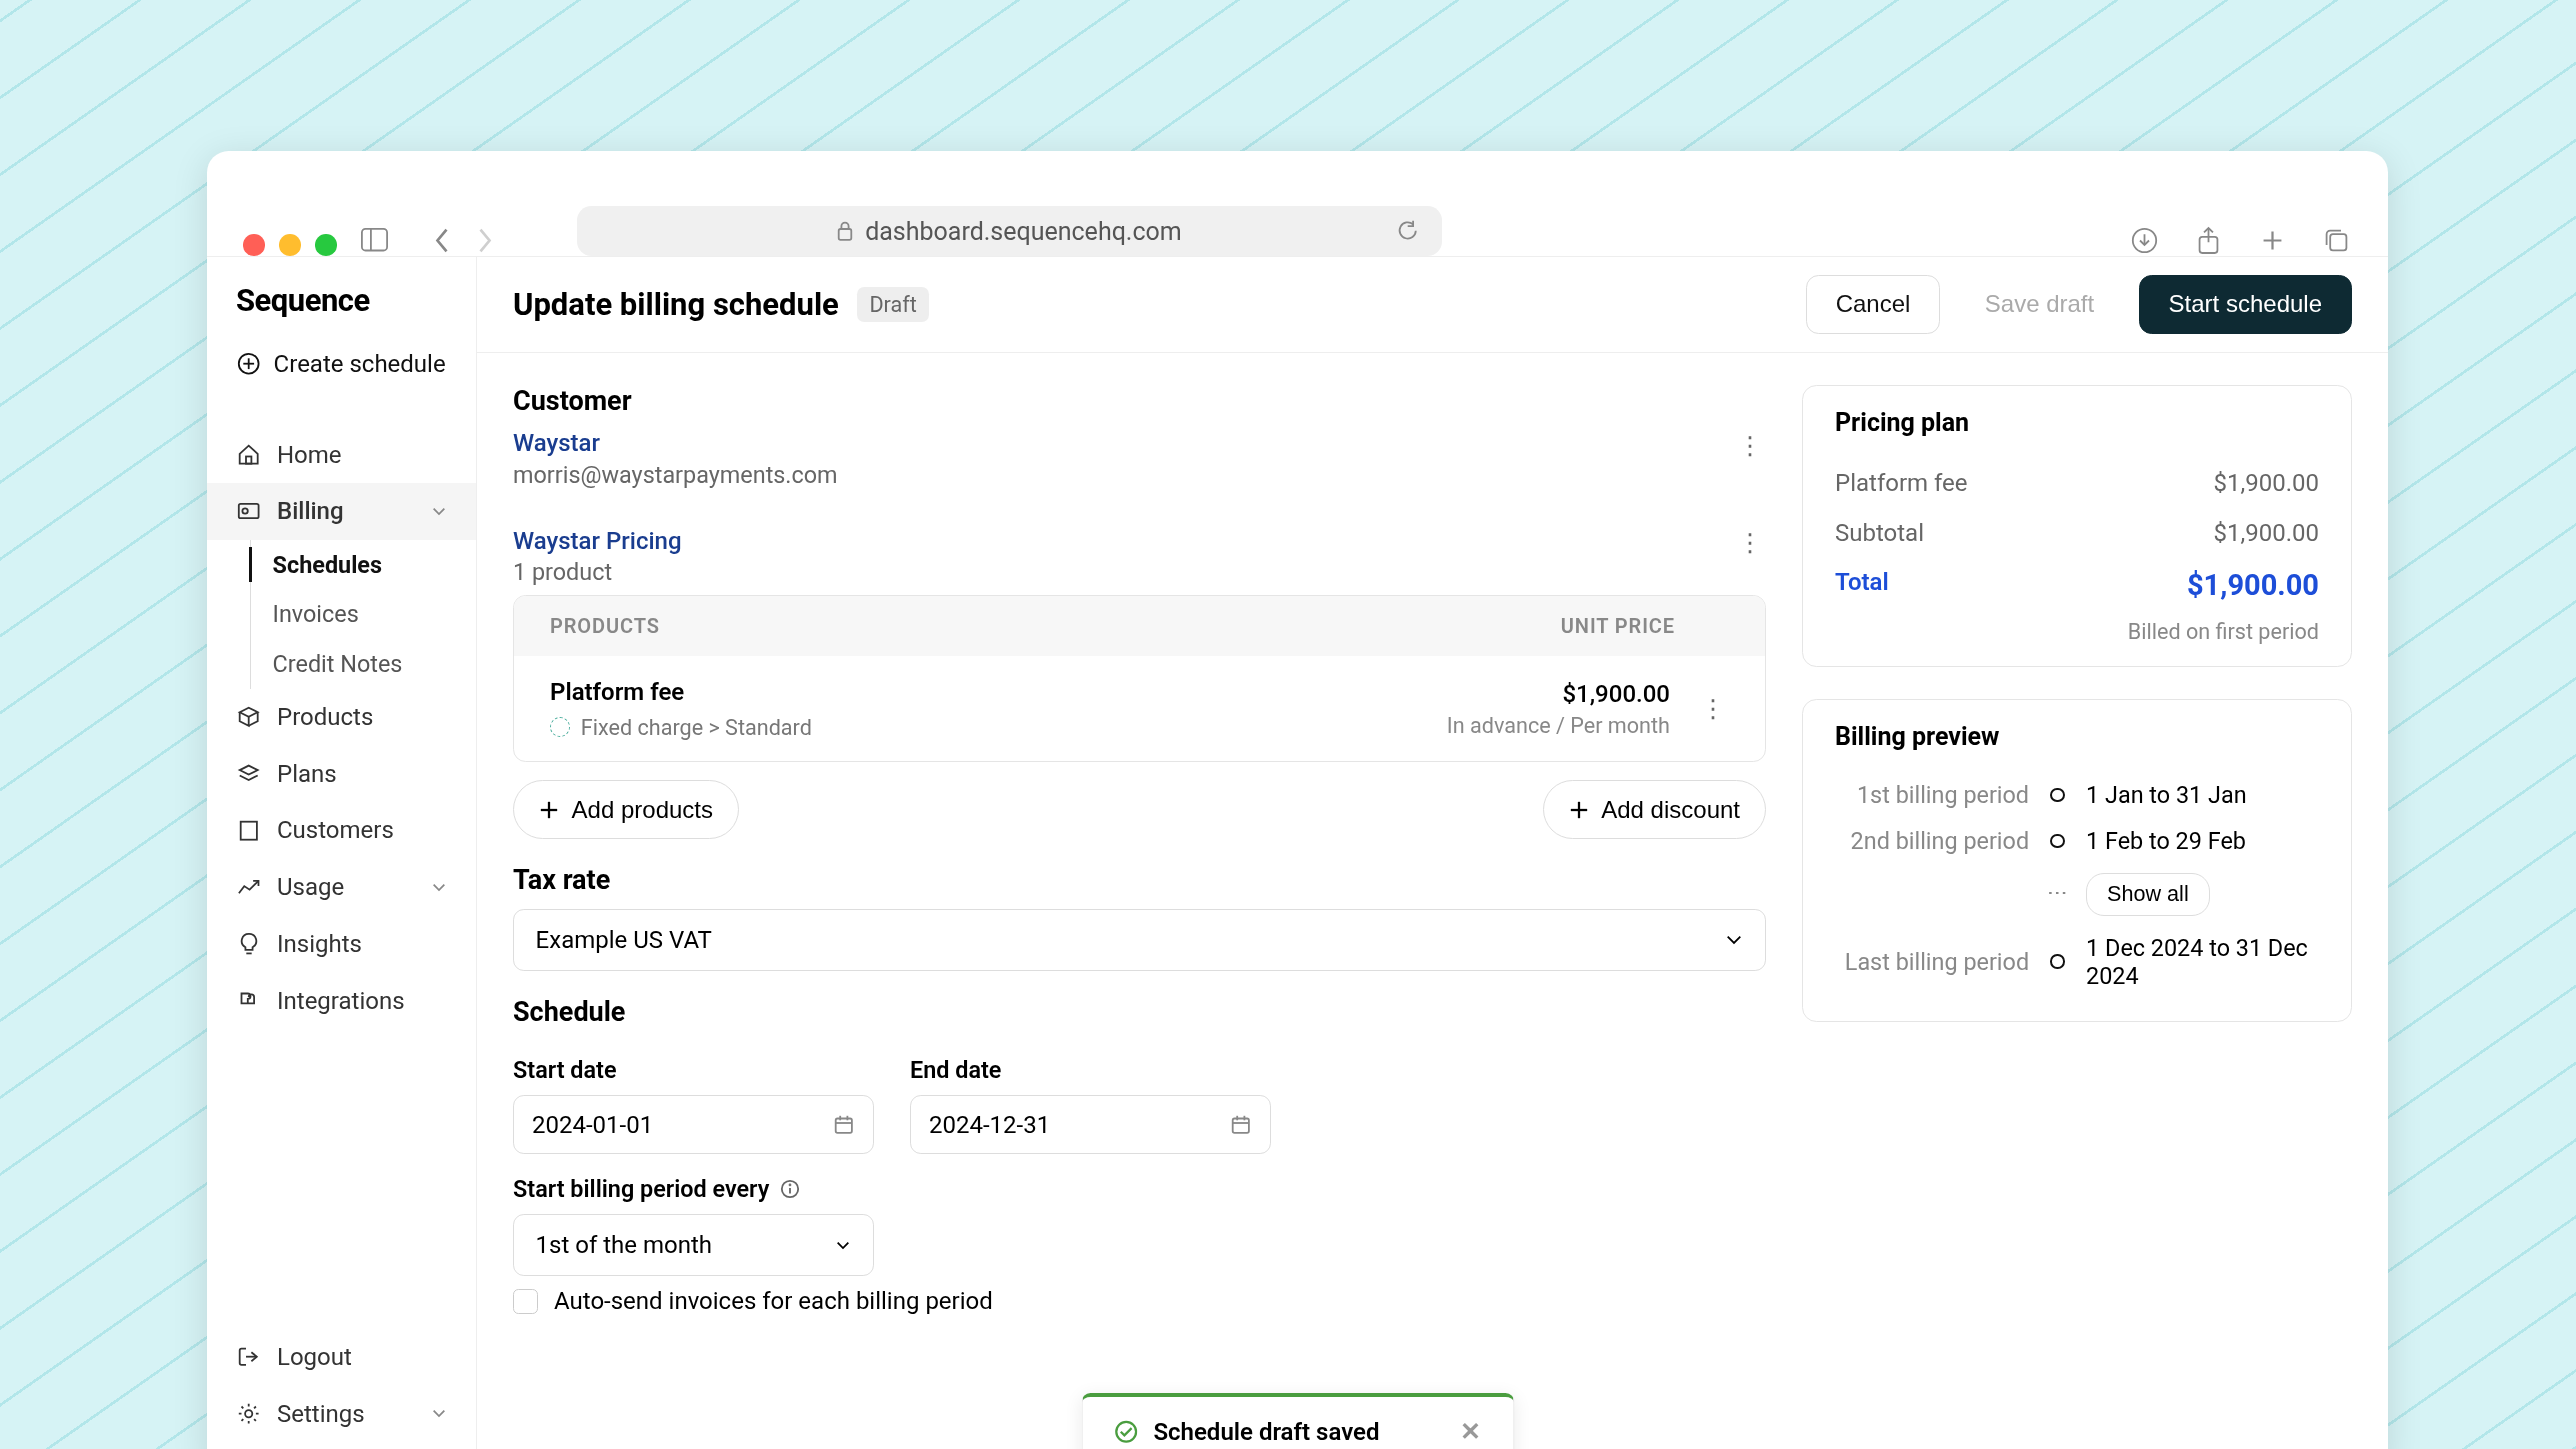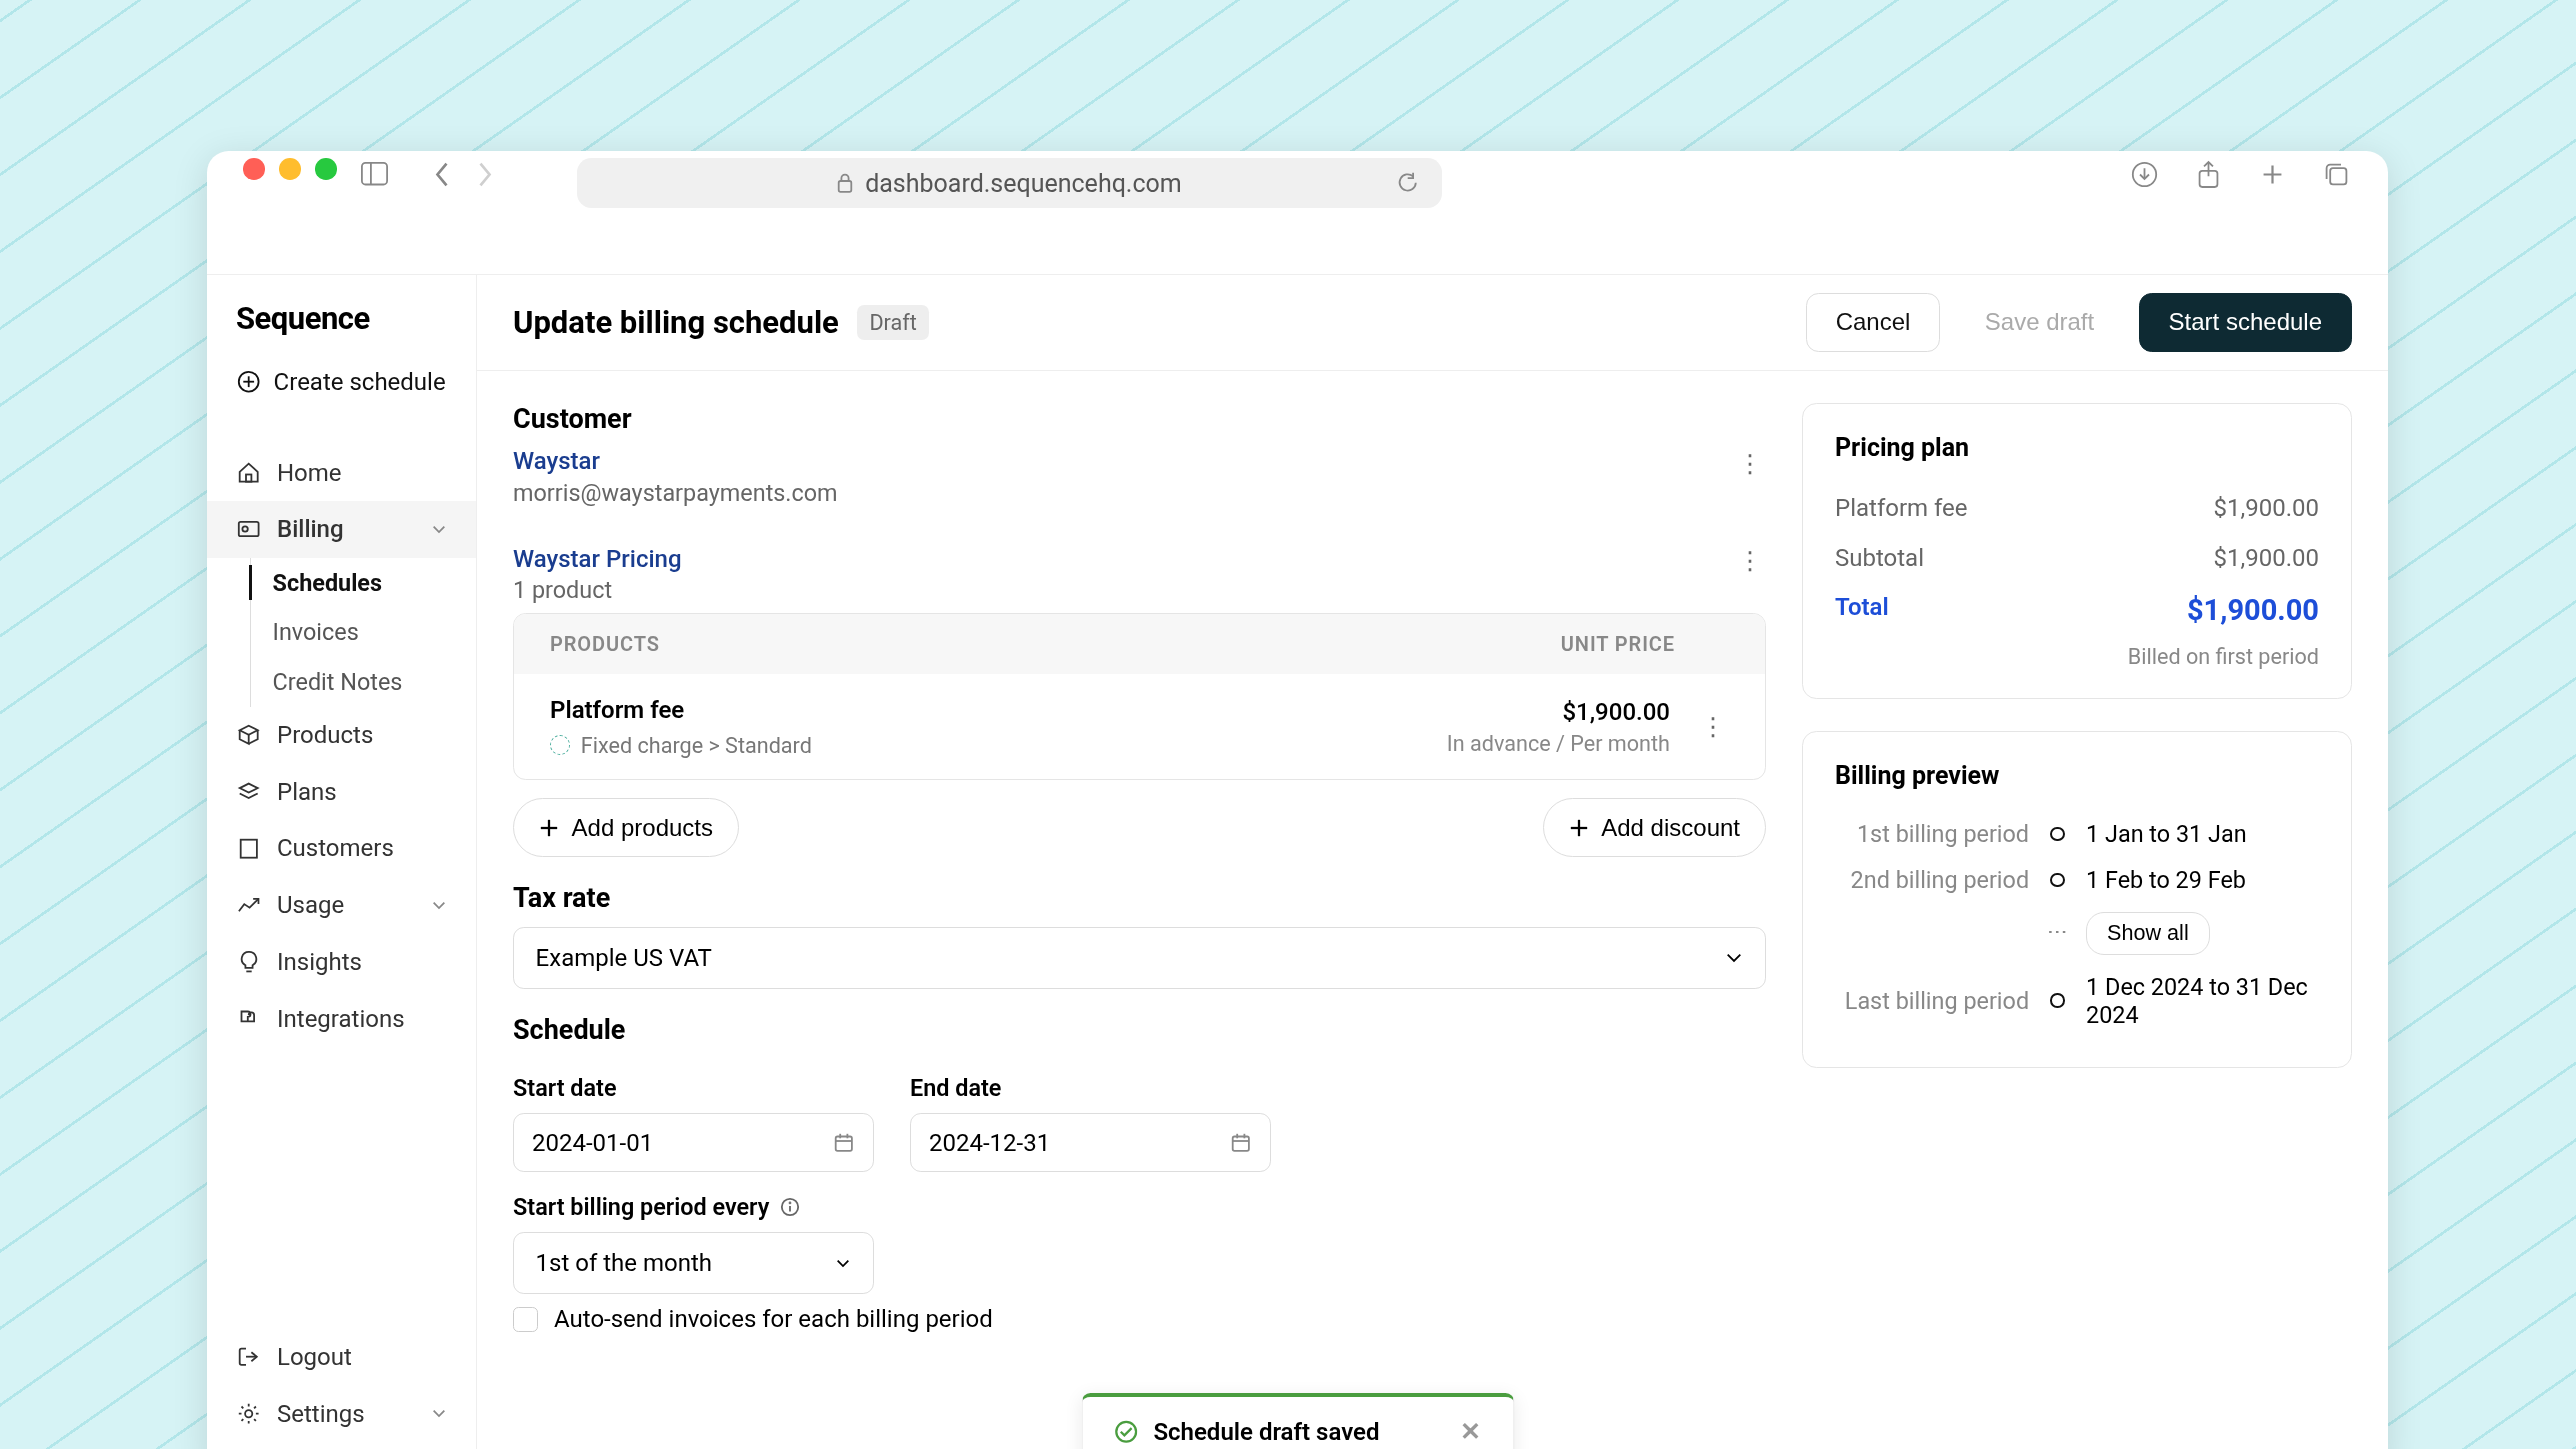--- a/index.html
+++ b/index.html
@@ -26,24 +26,24 @@
   height: 1316px;
   background: #fff;
   border-radius: 21.6px 21.6px 0 0;
   box-shadow: 0 7.2px 36px rgba(0,0,0,0.12);
   overflow: hidden;
   display: flex;
   flex-direction: column;
   z-index: 1;
 }
 .titlebar {
-  height: 124px;
+  height: 106px;
   display: flex;
-  align-items: flex-start;
-  padding: 7px 36px;
+  align-items: flex-end;
+  padding: 0 36px;
   border-bottom: 0.9px solid #eee;
   gap: 21.6px;
 }
 .traffic-lights { display: flex; gap: 14.4px; }
 .tl { width: 21.6px; height: 21.6px; border-radius: 50%; }
 .tl.red { background: #ff5f56; }
 .tl.yellow { background: #ffbd2e; }
 .tl.green { background: #27c93f; }
 .tb-icon { width: 32px; height: 32px; display: flex; align-items: center; justify-content: center; color: #888; }
 .tb-nav { display: flex; gap: 10.8px; margin-left: 14.4px; }
@@ -145,21 +145,21 @@
 }
 .label { font-size: 23.4px; font-weight: 600; margin-bottom: 10.8px; display: flex; align-items: center; gap: 10.8px; margin-top: 16px; }
 .date-row { display: flex; gap: 36px; }
 .date-field { width: 361px; }
 .input-wrap {
   border: 0.9px solid #ddd; border-radius: 10.8px; padding: 14.4px 18px; display: flex; align-items: center;
   justify-content: space-between; background: #fff; font-size: 24px;
 }
 .checkbox-row { display: flex; align-items: center; gap: 16px; font-size: 24px; margin-top: 10.8px; }
 .checkbox { width: 25px; height: 25px; border: 1.8px solid #ccc; border-radius: 5.4px; }
-.card { border: 0.9px solid #e5e5e5; border-radius: 14.4px; padding: 29px 32px; }
+.card { border: 0.9px solid #e5e5e5; border-radius: 14.4px; padding: 22px 32px; }
 .card-h { font-size: 25px; font-weight: 700; margin-bottom: 21.6px; }
 .plan-row { display: flex; justify-content: space-between; font-size: 24px; padding: 10.8px 0; color: #666; }
 .plan-row.total { color: #1d4ed8; font-weight: 600; }
 .plan-row.total .val { font-size: 29px; font-weight: 700; }
 .plan-note { text-align: right; color: #888; font-size: 21.6px; margin-top: 5.4px; }
 .preview-row { display: grid; grid-template-columns: 1fr 25px 1.2fr; gap: 16px; align-items: center; padding: 9px 0; font-size: 23.4px; }
 .preview-row .lab { text-align: right; color: #888; }
 .preview-row .dot { width: 14.4px; height: 14.4px; border: 2.7px solid #111; border-radius: 50%; justify-self: center; }
 .preview-row .elidots { font-size: 20px; text-align: center; justify-self: center; color: #888; line-height: 1; letter-spacing: 1.8px; writing-mode: vertical-rl; }
 .showall-btn {

